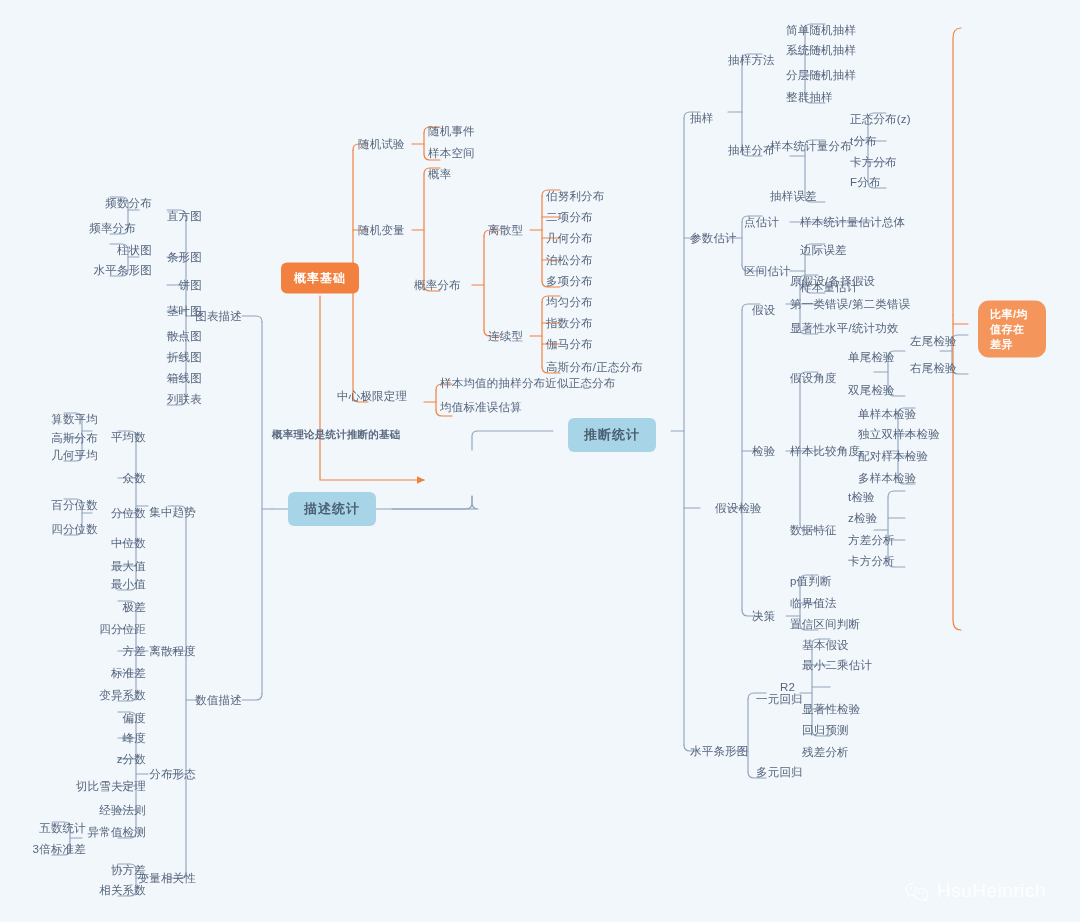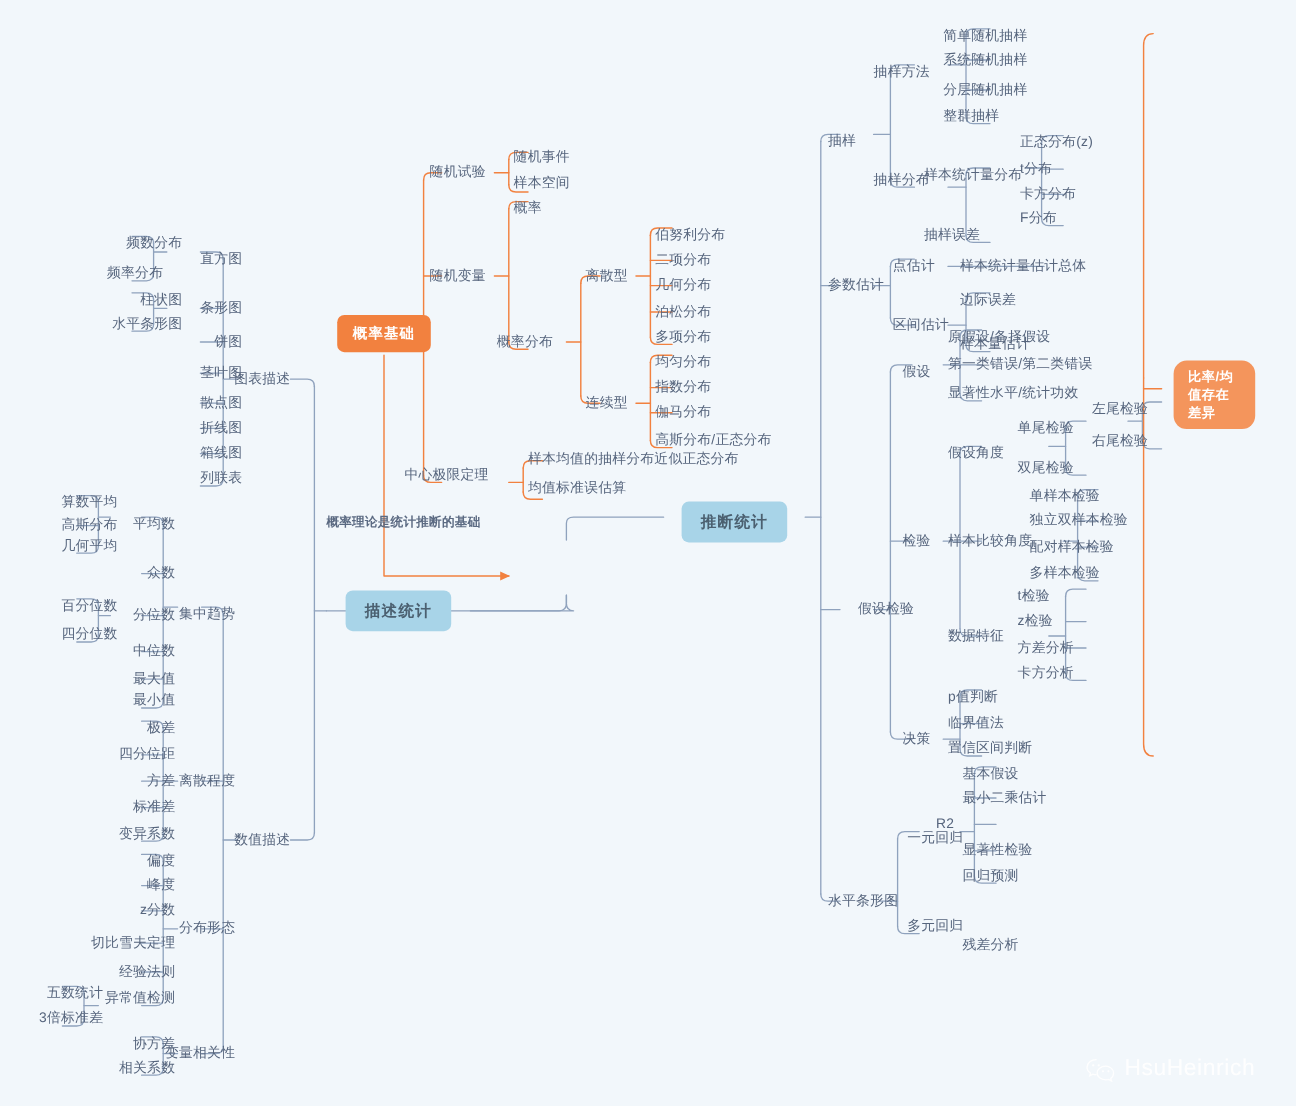--- a/index.html
+++ b/index.html
@@ -466,21 +466,21 @@
   <div class="node r" style="left:790px;top:603px;">临界值法</div>
   <div class="node r" style="left:790px;top:624px;">置信区间判断</div>
 
   <div class="node r" style="left:690px;top:751px;">水平条形图</div>
   <div class="node r" style="left:756px;top:699px;">一元回归</div>
   <div class="node r" style="left:802px;top:645px;">基本假设</div>
   <div class="node r" style="left:802px;top:665px;">最小二乘估计</div>
   <div class="node r" style="left:780px;top:687px;">R2</div>
   <div class="node r" style="left:802px;top:709px;">显著性检验</div>
   <div class="node r" style="left:802px;top:730px;">回归预测</div>
-  <div class="node r" style="left:802px;top:752px;margin-top:36px;">残差分析</div>
+  <div class="node r" style="left:802px;top:752px;">残差分析</div>
   <div class="node r" style="left:756px;top:772px;">多元回归</div>
 
 
   <div class="watermark">
     <svg class="wechat" viewBox="0 0 32 26">
       <g fill="none" stroke="#ffffff" stroke-width="1.3">
         <path d="M12 2.5C6.6 2.5 2.2 6 2.2 10.3c0 2.4 1.4 4.6 3.6 6L5 19.3l3.3-1.7c1.1.3 2.4.5 3.7.5"></path>
         <path d="M21.5 9.2c-5 0-8.9 3.2-8.9 7.1s4 7.1 8.9 7.1c1 0 2-.14 2.9-.4l3.1 1.6-.8-2.7c1.8-1.3 2.9-3.2 2.9-5.6 0-3.9-4-7.1-8.1-7.1z"></path>
       </g>
       <circle cx="8.6" cy="8.4" r="1.15" fill="#ffffff"></circle>

